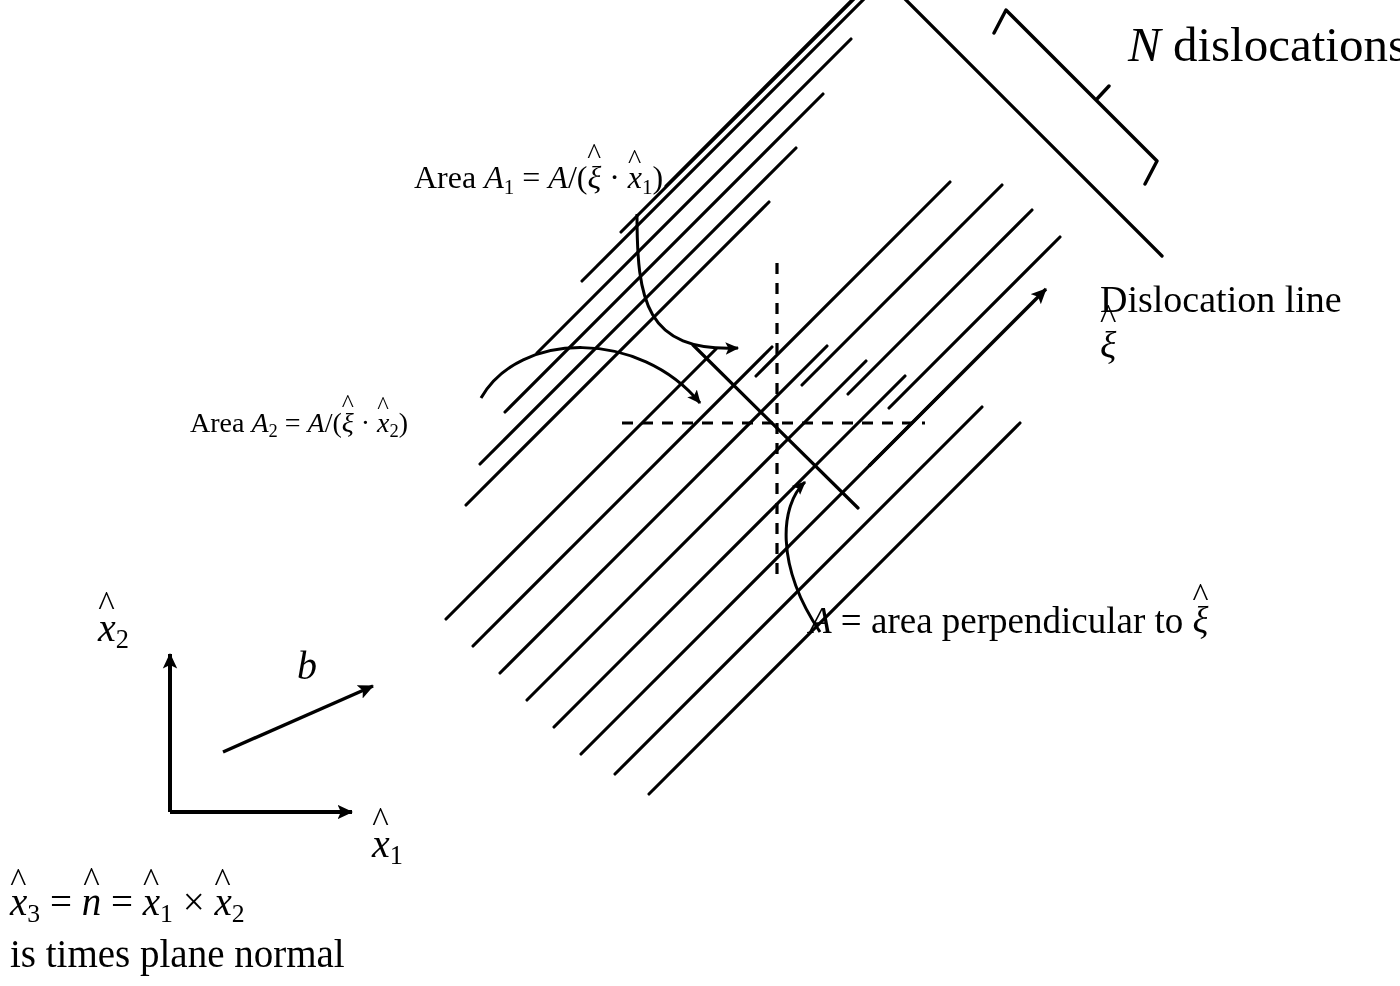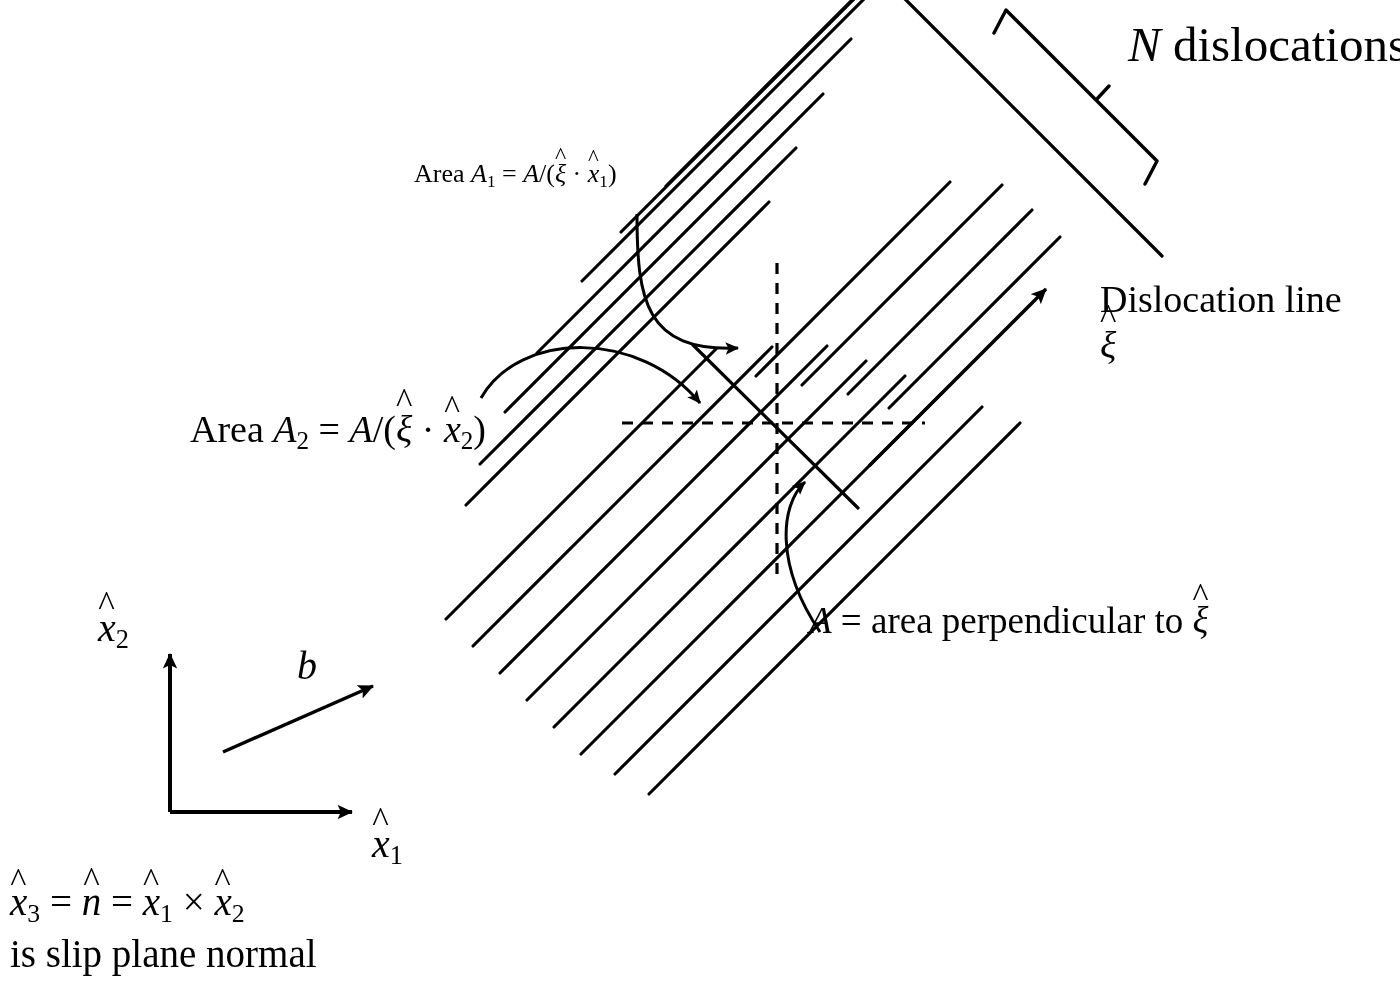--- a/index.html
+++ b/index.html
@@ -91,25 +91,25 @@
     <line x1="170" y1="812" x2="170" y2="654" stroke="#000" stroke-width="4" marker-end="url(#ahx)"></line>
     <line x1="170" y1="812" x2="352" y2="812" stroke="#000" stroke-width="4" marker-end="url(#ahx)"></line>
   </g>
   <line x1="223" y1="752" x2="373" y2="686" stroke="#000" stroke-width="3.4" marker-end="url(#ahx)"></line>
 </svg>
 
 <div class="lbl" style="left:1128px;top:15px;font-size:49px;">
   <span class="it">N</span><span> dislocations</span>
 </div>
 
-<div class="lbl" style="left:414px;top:158px;font-size:26px;">
+<div class="lbl" style="left:414px;top:158px;font-size:32px;">
   <span>Area </span><span class="it">A</span><span class="sub">1</span><span> = </span><span class="it">A</span><span>/(</span><span class="hatwrap"><span class="hatm">^</span><span class="it">ξ</span></span><span> · </span><span class="hatwrap"><span class="hatx">^</span><span class="it">x</span></span><span class="sub">1</span><span>)</span>
 </div>
 
-<div class="lbl" style="left:190px;top:406px;font-size:38px;">
+<div class="lbl" style="left:190px;top:406px;font-size:28px;">
   <span>Area </span><span class="it">A</span><span class="sub">2</span><span> = </span><span class="it">A</span><span>/(</span><span class="hatwrap"><span class="hatm">^</span><span class="it">ξ</span></span><span> · </span><span class="hatwrap"><span class="hatx">^</span><span class="it">x</span></span><span class="sub">2</span><span>)</span>
 </div>
 
 <div class="lbl" style="left:1100px;top:276px;font-size:38px;">
   <div>Dislocation line</div>
   <div>
     <span class="hatwrap"><span class="hatm">^</span><span class="it">ξ</span></span>
   </div>
 </div>
 
@@ -126,14 +126,14 @@
 <div class="lbl" style="left:372px;top:820px;font-size:40px;">
   <span class="hatwrap"><span class="hatx">^</span><span class="it">x</span></span><span class="sub">1</span>
 </div>
 
 <div class="lbl it" style="left:297px;top:642px;font-size:40px;">b</div>
 
 <div class="lbl" style="left:10px;top:878px;font-size:39px;">
   <div>
     <span class="hatwrap"><span class="hatx">^</span><span class="it">x</span></span><span class="sub">3</span><span> = </span><span class="hatwrap"><span class="hatn">^</span><span class="it">n</span></span><span> = </span><span class="hatwrap"><span class="hatx">^</span><span class="it">x</span></span><span class="sub">1</span><span> × </span><span class="hatwrap"><span class="hatx">^</span><span class="it">x</span></span><span class="sub">2</span>
   </div>
-  <div>is slip plane normal</div>
+  <div>is times plane normal</div>
 </div>
 
 </body></html>

